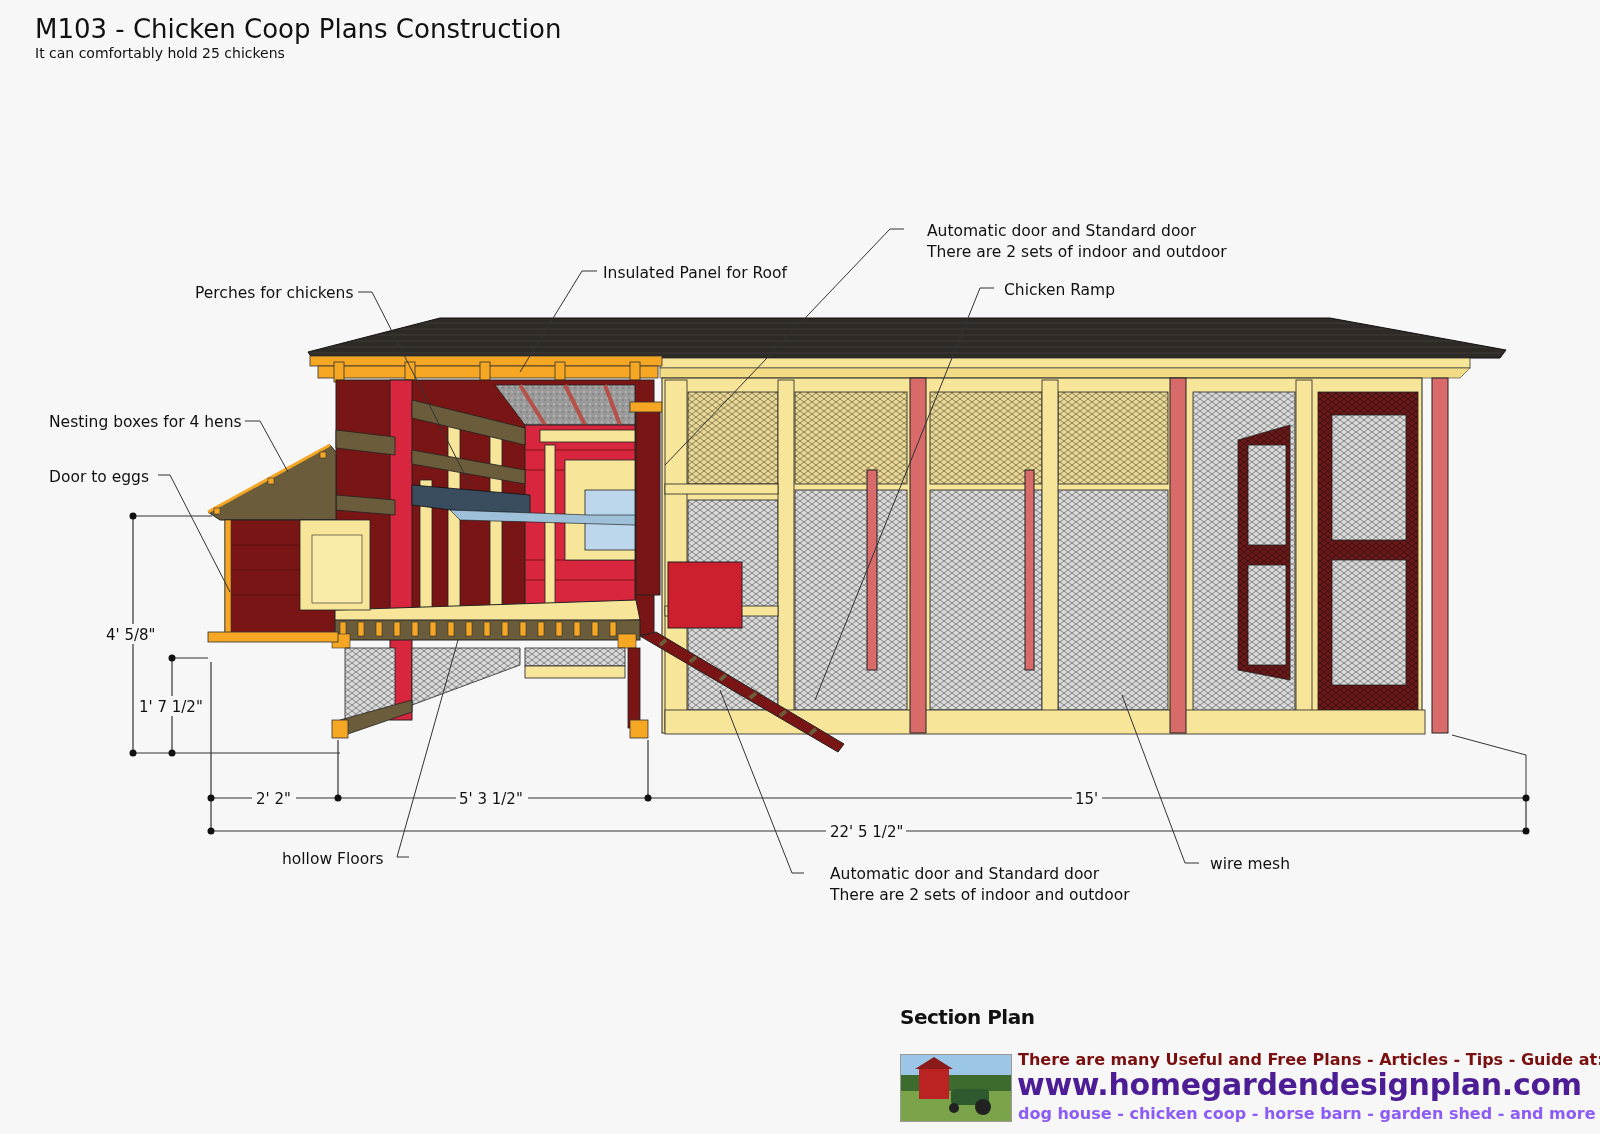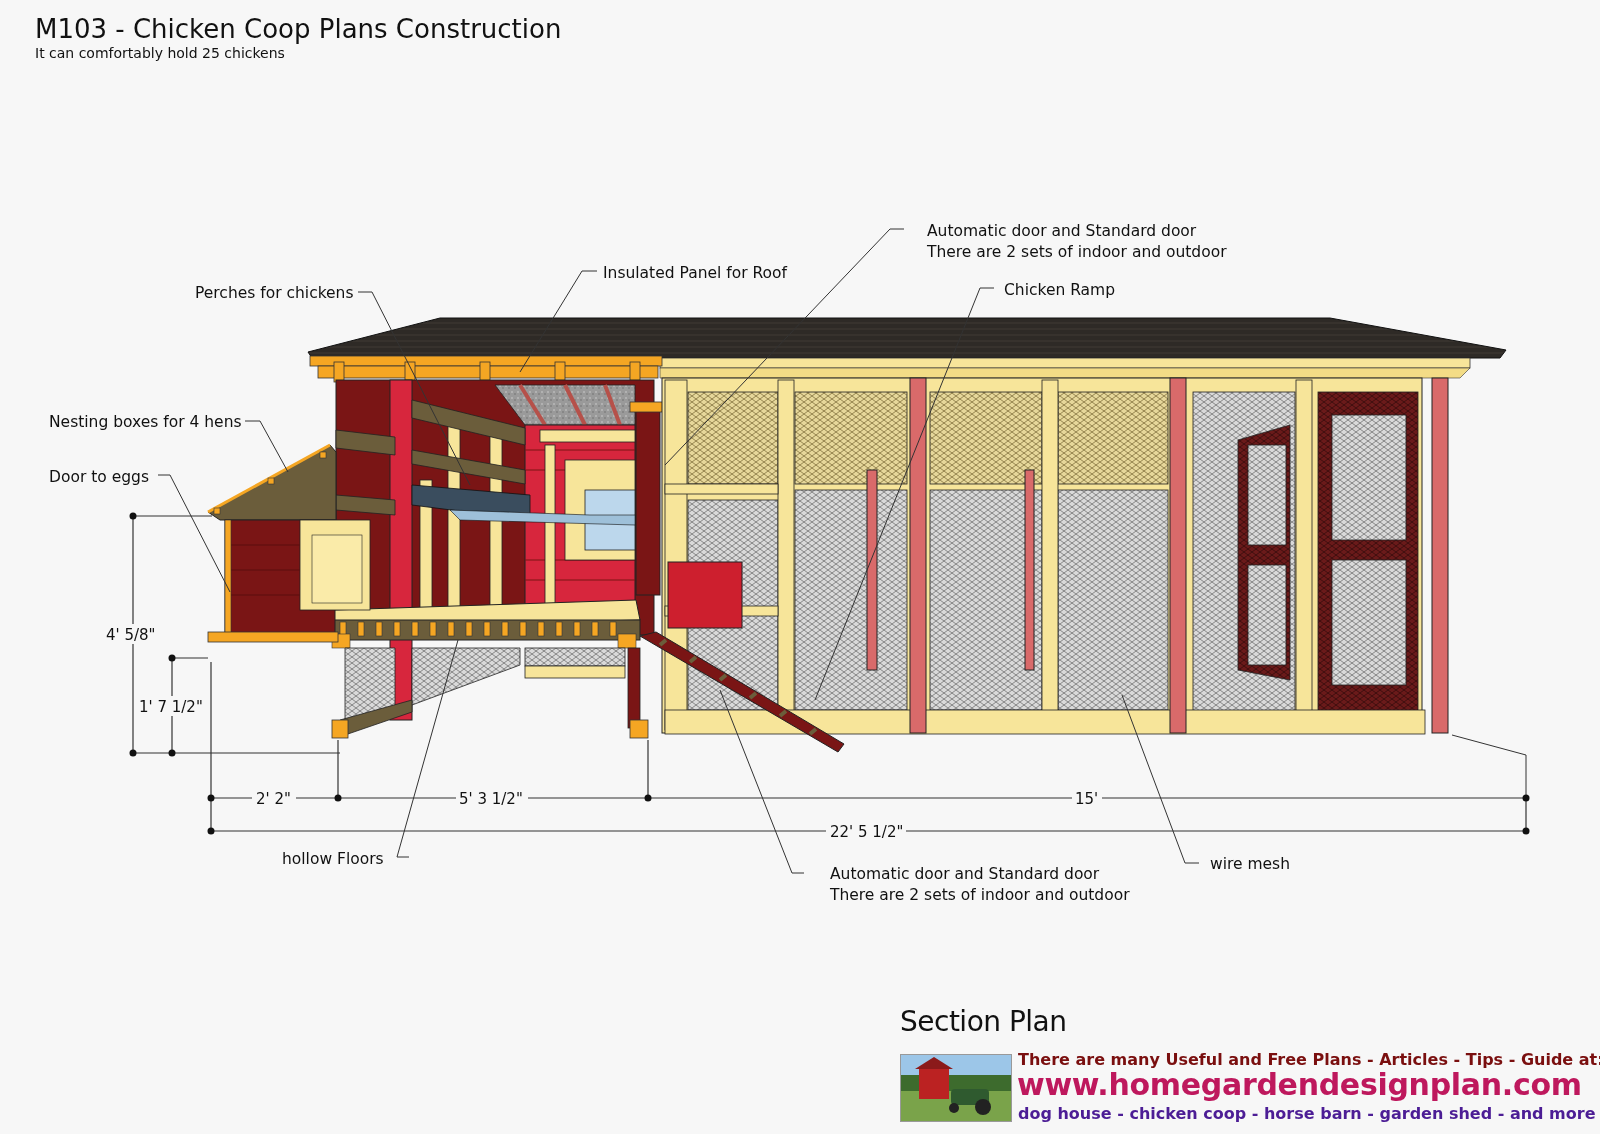--- a/index.html
+++ b/index.html
@@ -3,34 +3,34 @@
 <meta charset="utf-8">
 <style>
   html, body { margin:0; padding:0; }
   body { width:1600px; height:1134px; background:#f7f7f7; position:relative; overflow:hidden;
          font-family:"DejaVu Sans", sans-serif; color:#111; }
   .title { position:absolute; left:35px; top:14px; font-size:26px; }
   .subtitle { position:absolute; left:35px; top:45px; font-size:14px; }
   svg.drawing { position:absolute; left:0; top:0; }
   .lbl { font-family:"DejaVu Sans", sans-serif; font-size:15.5px; fill:#111; }
   .dim { font-family:"DejaVu Sans", sans-serif; font-size:15px; fill:#111; }
-  .section-title { position:absolute; left:900px; top:1005px; font-size:28px; font-weight:normal;
+  .section-title { position:absolute; left:900px; top:1005px; font-size:20px; font-weight:bold;
                    font-family:"DejaVu Sans", sans-serif; letter-spacing:-0.5px; }
   .banner { position:absolute; left:900px; top:1048px; width:690px; height:78px; }
   .banner-img { position:absolute; left:0; top:6px; width:110px; height:66px; border:1px solid #999;
                 background:linear-gradient(#9cc6e8 0 30%, #3d6b2d 30% 55%, #7aa34a 55% 100%); overflow:hidden; }
   .banner-img .barn { position:absolute; left:18px; top:14px; width:30px; height:30px; background:#b22; }
   .banner-img .barn:before { content:""; position:absolute; left:-4px; top:-12px; border-left:19px solid transparent;
                              border-right:19px solid transparent; border-bottom:12px solid #8b1a1a; }
   .banner-img .tractor { position:absolute; left:50px; top:34px; width:38px; height:16px; background:#2f5a2f; border-radius:4px; }
   .banner-img .wheel { position:absolute; left:74px; top:44px; width:16px; height:16px; border-radius:50%; background:#222; }
   .banner-img .wheel2 { position:absolute; left:48px; top:48px; width:10px; height:10px; border-radius:50%; background:#222; }
   .banner-line1 { position:absolute; left:118px; top:2px; font-size:16px; font-weight:bold; color:#7a0f0f; white-space:nowrap; }
-  .banner-url { position:absolute; left:117px; top:19px; font-size:30px; font-weight:bold; color:#be185d; white-space:nowrap; letter-spacing:-0.3px; }
-  .banner-line3 { position:absolute; left:118px; top:56px; font-size:16px; font-weight:bold; color:#4c1d95; white-space:nowrap; }
+  .banner-url { position:absolute; left:117px; top:19px; font-size:30px; font-weight:bold; color:#4c1d95; white-space:nowrap; letter-spacing:-0.3px; }
+  .banner-line3 { position:absolute; left:118px; top:56px; font-size:16px; font-weight:bold; color:#8b5cf6; white-space:nowrap; }
 </style>
 </head>
 <body>
 
 <div class="title">M103 - Chicken Coop Plans Construction</div>
 <div class="subtitle">It can comfortably hold 25 chickens</div>
 
 <svg class="drawing" width="1600" height="1134" viewBox="0 0 1600 1134">
   <defs>
     <pattern id="mesh" width="8" height="6" patternUnits="userSpaceOnUse">

